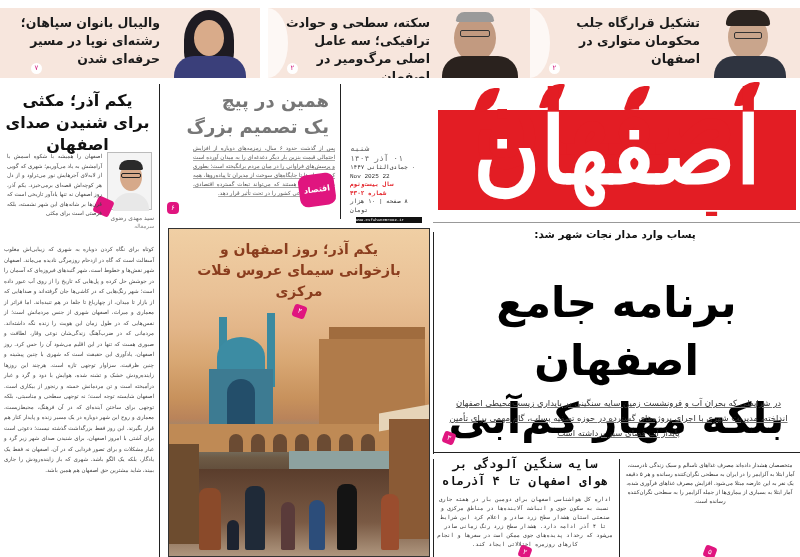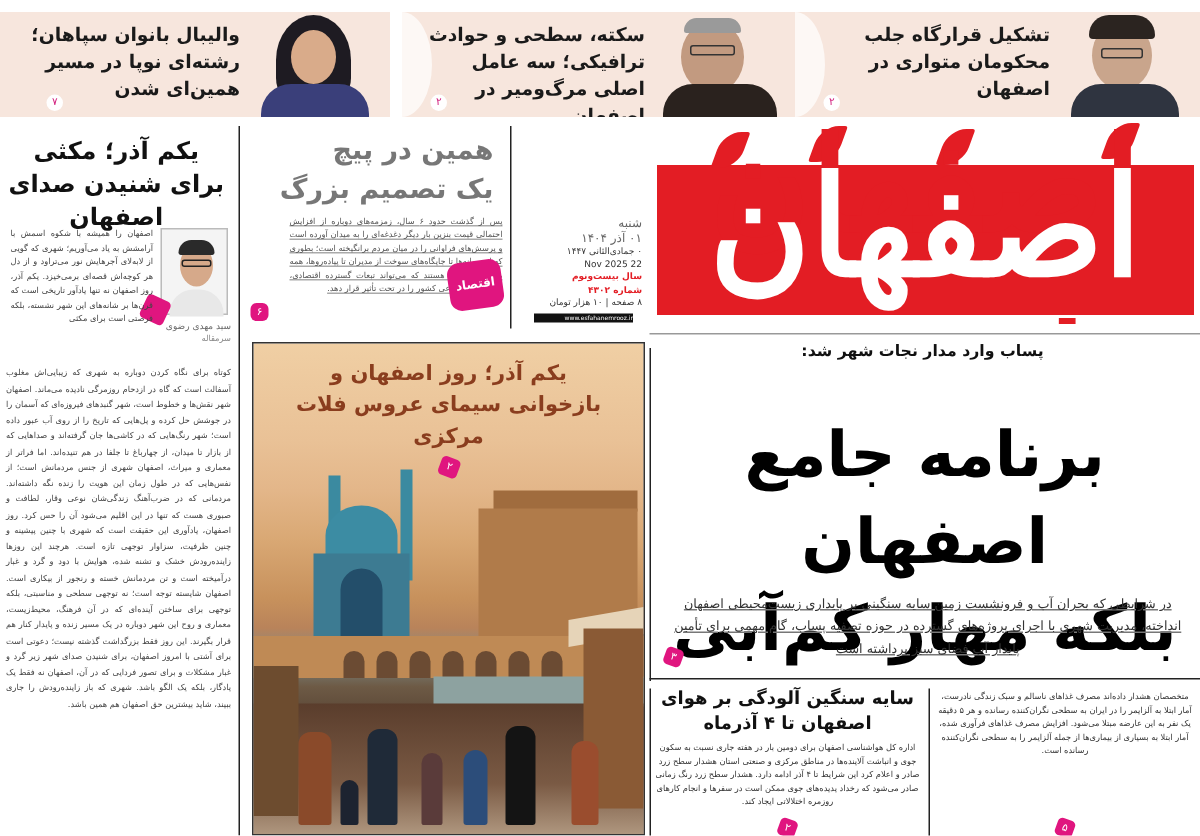--- a/index.html
+++ b/index.html
@@ -24,21 +24,21 @@
   .wave { position: absolute; top: 0; width: 40px; height: 70px; background: #fff; border-radius: 50%; opacity: .7; }
 
   
   .masthead { position: absolute; top: 82px; left: 430px; width: 370px; height: 140px; }
   .logo-red { position: absolute; left: 8px; top: 28px; width: 358px; height: 100px; background: #e31d24; }
   .logo-text { position: absolute; left: 8px; top: 4px; width: 358px; height: 130px; font-family: "DejaVu Serif", serif; font-weight: bold; font-size: 92px; line-height: 130px; color: #ffffff; text-align: center; letter-spacing: -4px; overflow: hidden;
     text-shadow: 0 -30px 0 #e31d24; }
   .logo-top-marks { position: absolute; top: 0; left: 8px; width: 358px; height: 30px; }
   .mark { position: absolute; width: 18px; height: 24px; background: #e31d24; border-radius: 12px 2px 12px 2px; transform: skew(-20deg); }
 
-  .dateblock { position: absolute; top: 144px; left: 350px; width: 78px; text-align: right; font-size: 6px; line-height: 8.5px; color: #333; }
+  .dateblock { position: absolute; top: 144px; left: 350px; width: 78px; text-align: left; font-size: 6px; line-height: 8.5px; color: #333; font-family: Liberation Mono, monospace; }
   .dateblock .day { font-size: 8px; color: #666; line-height: 10px; }
   .dateblock .date { font-size: 8px; color: #666; line-height: 10px; }
   .dateblock .red { color: #e31d24; font-weight: bold; }
   .dateblock .url { background: #111; color: #fff; font-size: 4px; line-height: 6px; margin: 2px 6px 0; }
 
   
   .vrule { position: absolute; top: 84px; left: 340px; width: 1px; height: 135px; background: #222; }
 
   
   .econ { position: absolute; top: 84px; left: 162px; width: 177px; height: 136px; }
@@ -93,21 +93,21 @@
   .lede span { text-decoration: underline; text-decoration-color: #777; }
   .main-story .page { position: absolute; left: 10px; top: 210px; width: 12px; height: 12px; background: #e0157f; border-radius: 3px; transform: rotate(20deg); color: #fff; font-size: 7px; line-height: 12px; text-align: center; }
 
   
   .bottom-row { position: absolute; top: 452px; left: 433px; width: 367px; height: 105px; border-top: 1px solid #222; }
   .story { position: absolute; top: 4px; height: 101px; }
   .story .head { text-align: center; font-weight: bold; font-size: 12px; line-height: 17px; color: #111; }
   .story .body { margin-top: 4px; text-align: center; font-size: 5.5px; line-height: 9px; color: #333; }
   .story .page { position: absolute; bottom: 0; left: 50%; margin-left: -6px; width: 12px; height: 12px; background: #e0157f; border-radius: 3px; transform: rotate(20deg); color: #fff; font-size: 7px; line-height: 12px; text-align: center; }
   .s-alz { right: 4px; width: 172px; }
-  .s-pol { right: 186px; width: 178px; }
+  .s-pol { right: 186px; width: 178px; font-family: Liberation Mono, monospace; }
   .s-div { position: absolute; top: 6px; right: 180px; width: 1px; height: 99px; background: #222; }
   .s-left { position: absolute; top: 6px; left: 0; width: 1px; height: 99px; background: #222; }
 </style>
 </head>
 <body>
 
 <div class="teasers">
   <div class="teaser t1">
     <div class="wave" style="left:-20px;"></div>
     <div class="photo">
@@ -131,21 +131,21 @@
     <div class="title" style="width:150px;">سکته، سطحی و حوادث ترافیکی؛ سه عامل اصلی مرگ‌ومیر در اصفهان</div>
     <div class="page">۲</div>
   </div>
 
   <div class="teaser t3">
     <div class="photo">
       <div style="position:absolute;left:14px;top:2px;width:50px;height:60px;border-radius:50% 50% 30% 30%;background:#1e1b22;"></div>
       <div style="position:absolute;left:24px;top:12px;width:30px;height:36px;border-radius:50%;background:#d9ab8a;"></div>
       <div style="position:absolute;left:4px;top:48px;width:72px;height:22px;border-radius:20px 20px 0 0;background:#3a3f7a;"></div>
     </div>
-    <div class="title" style="width:150px;">والیبال بانوان سپاهان؛ رشته‌ای نوپا در مسیر همین‌ای شدن</div>
+    <div class="title" style="width:150px;">والیبال بانوان سپاهان؛ رشته‌ای نوپا در مسیر حرفه‌ای شدن</div>
     <div class="page">۷</div>
   </div>
 </div>
 
 <div class="masthead">
   <div class="logo-red"></div>
   <div class="logo-top-marks">
     <div class="mark" style="left:40px;top:6px;"></div>
     <div class="mark" style="left:105px;top:2px;"></div>
     <div class="mark" style="left:190px;top:4px;"></div>

